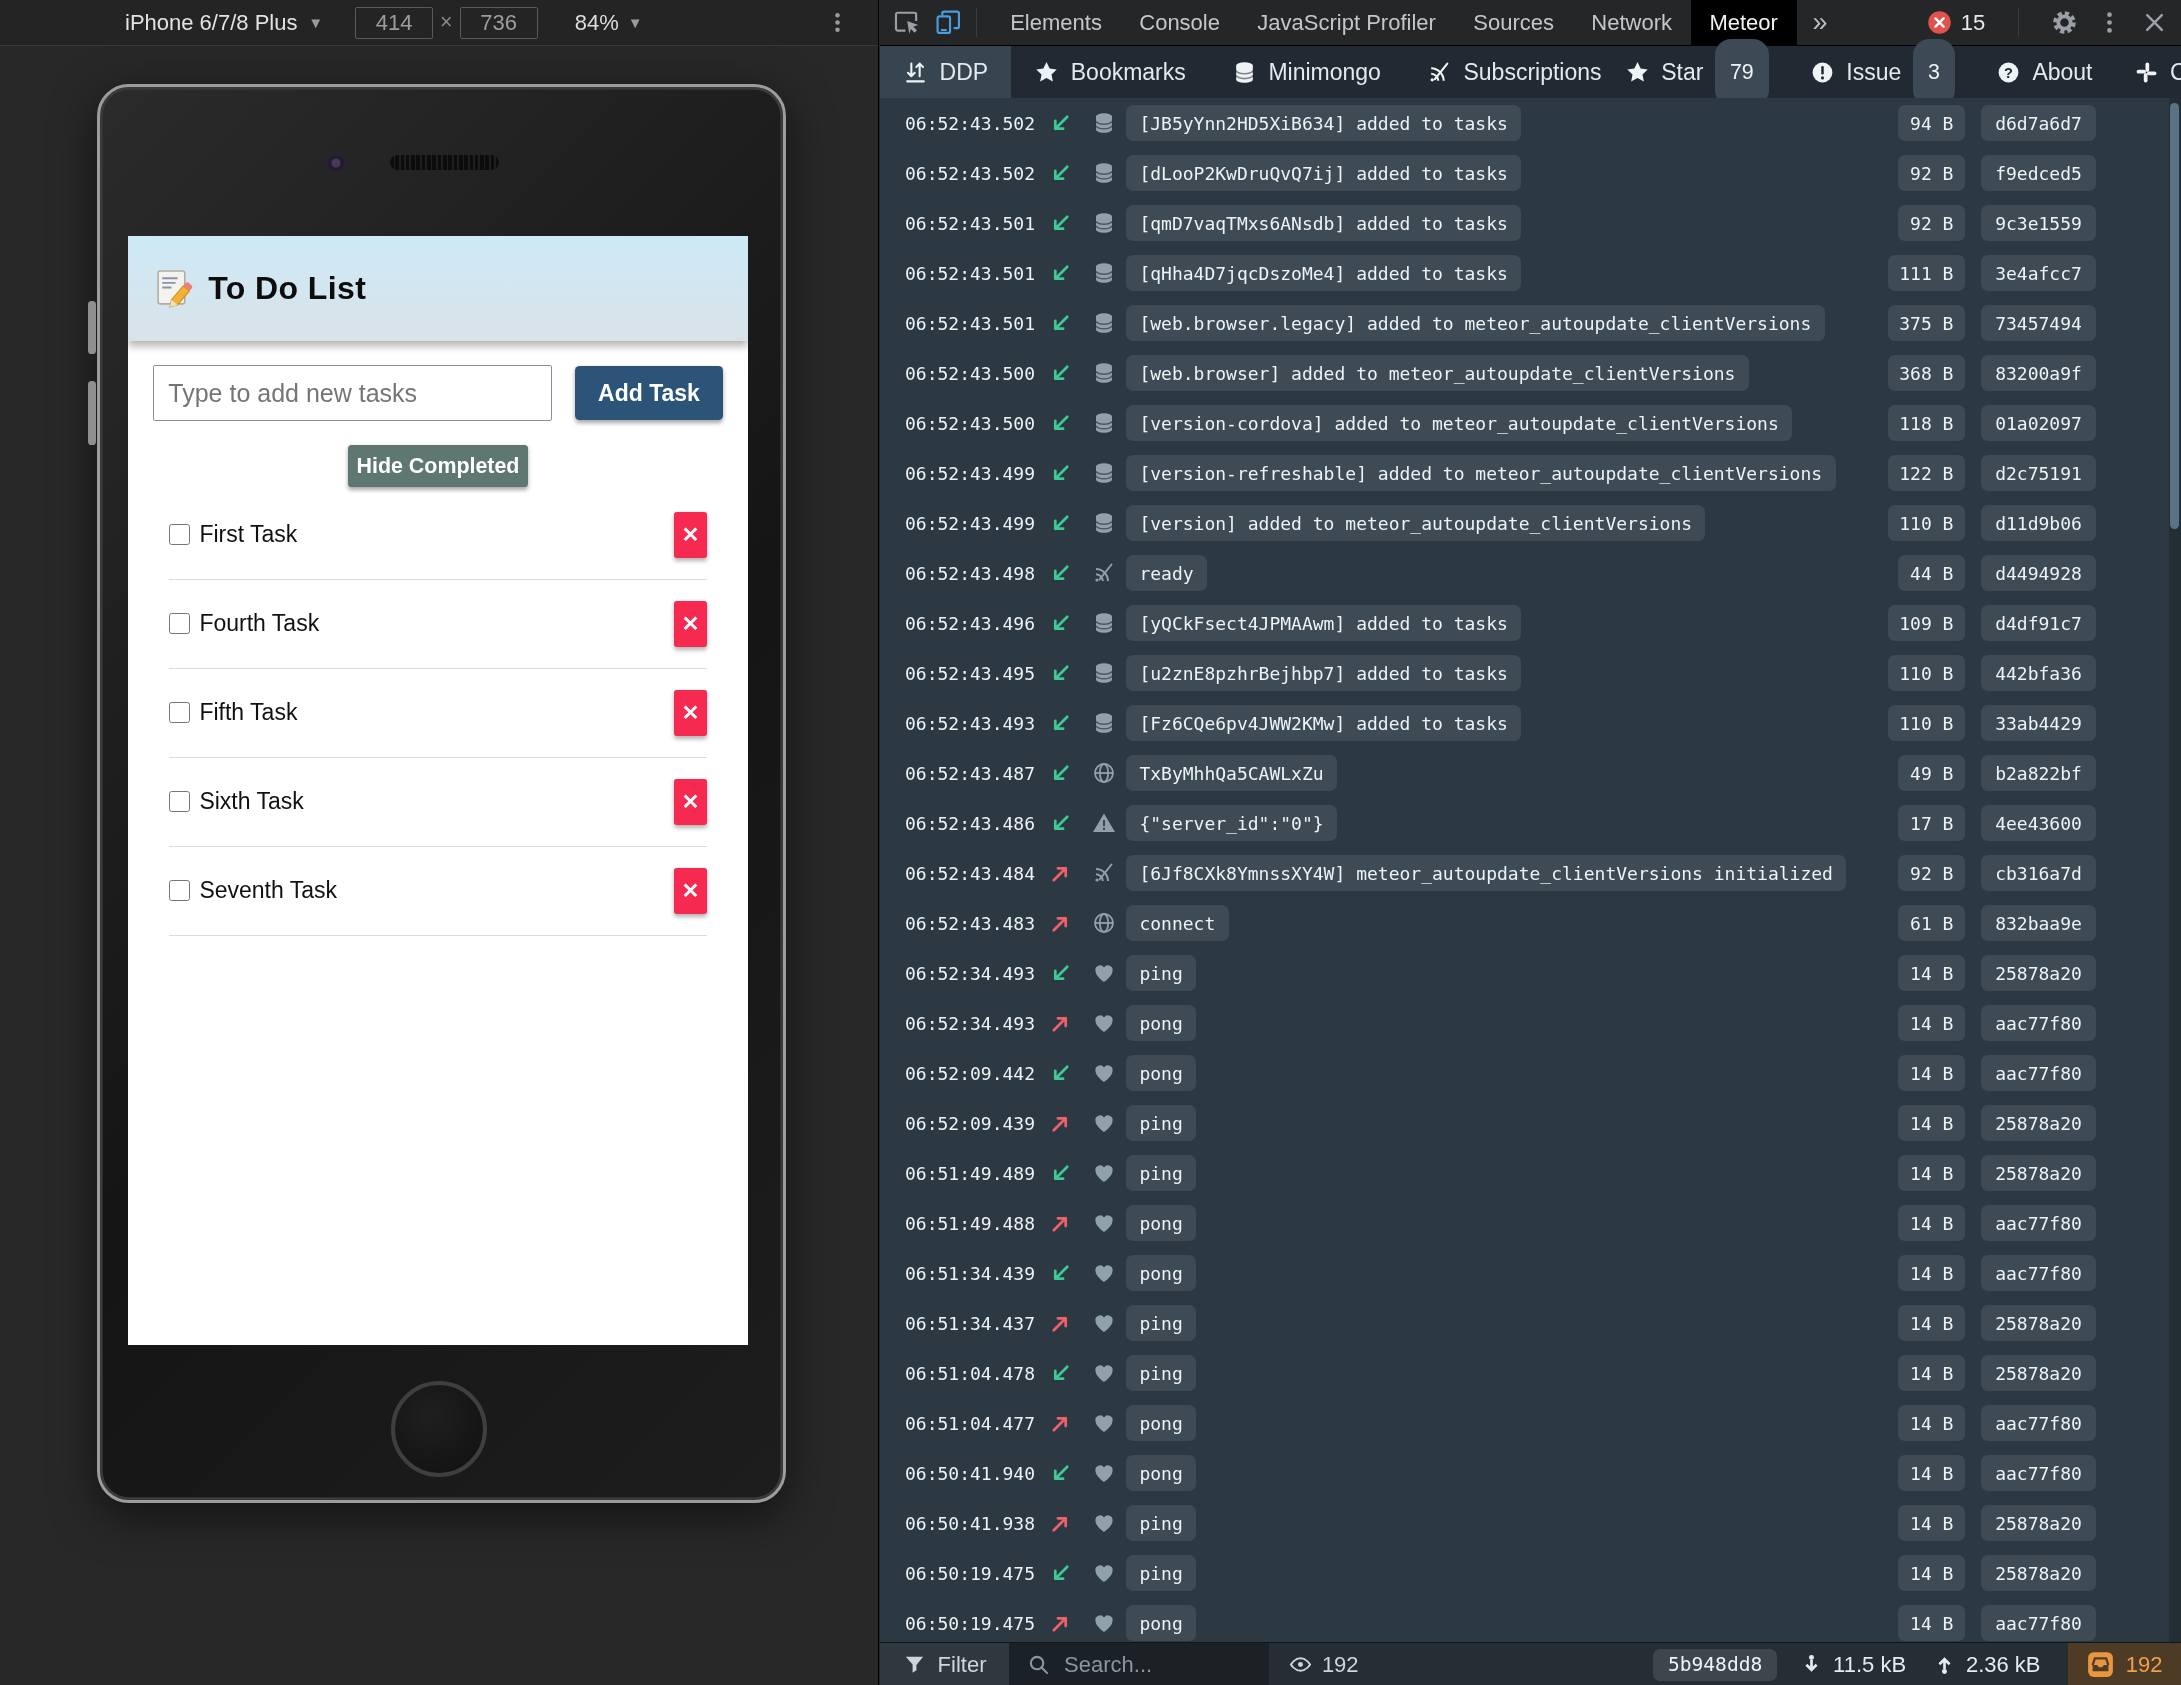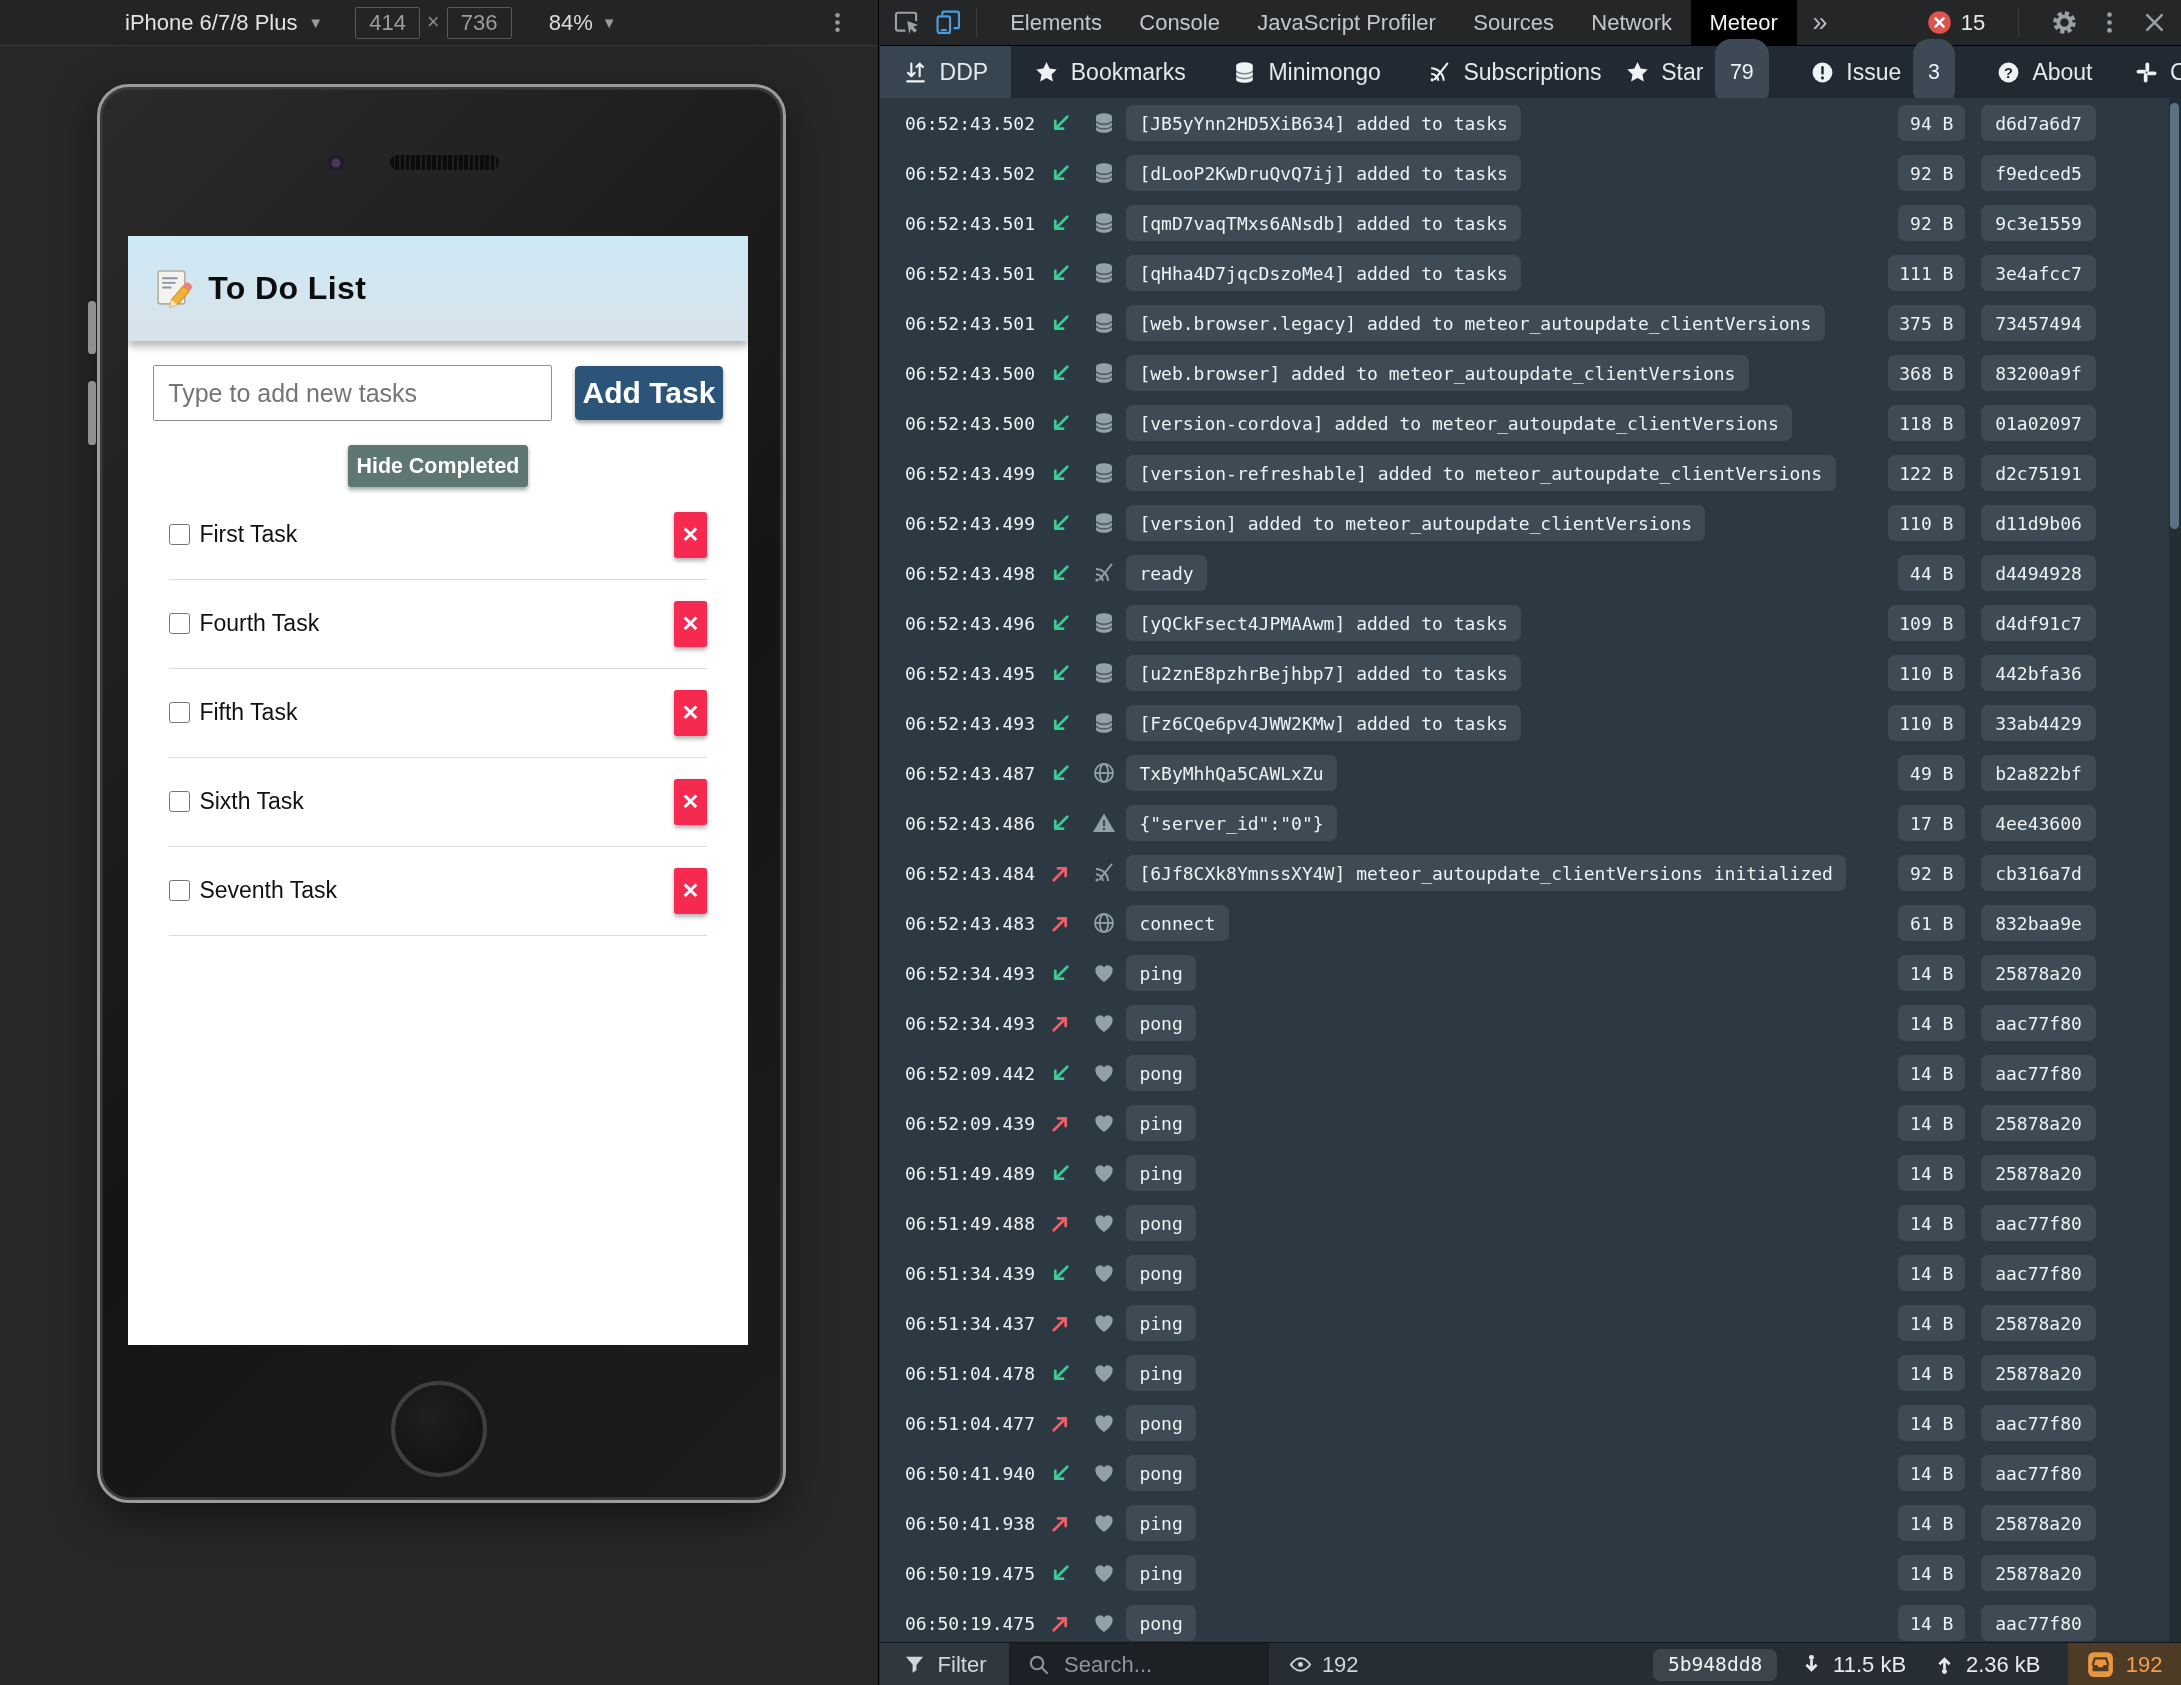--- a/index.html
+++ b/index.html
@@ -8,21 +8,21 @@
          font-family:"Liberation Sans",sans-serif;-webkit-font-smoothing:antialiased;}
   .ic{display:inline-flex;align-items:center;justify-content:center;}
   .ic svg{width:100%;height:100%;display:block;}
 
   
   .left-pane{position:absolute;left:0;top:0;width:879px;height:1686px;background:#282828;border-right:0.9px solid #000;}
   .device-toolbar{position:absolute;left:0;top:0;width:100%;height:46px;background:#242424;
                   border-bottom:0.9px solid #383838;display:flex;align-items:center;}
   .device-select{margin-left:125px;display:flex;align-items:center;gap:10.7px;color:#e3e3e3;font-size:22px;cursor:default;}
   .caret{color:#9a9a9a;font-size:15px;}
-  .dim-input{width:65px;height:32px;margin-left:32px;background:transparent;border:0.9px solid #5a5a5a;border-radius:1.8px;
+  .dim-input{width:78px;height:32px;margin-left:32px;background:transparent;border:0.9px solid #5a5a5a;border-radius:1.8px;
              color:#9d9d9d;font-size:22px;text-align:center;font-family:"Liberation Sans",sans-serif;outline:none;}
   .dim-x{color:#8a8a8a;font-size:21.4px;margin:0 7.1px;}
   .dim-input.h{margin-left:0;}
   .zoom-select{margin-left:37px;display:flex;align-items:center;gap:9px;color:#dcdcdc;font-size:22px;}
   .dt-spacer{flex:1;}
   .toolbar-dots{width:25px;height:25px;margin-right:28.5px;color:#9a9a9a;}
 
   
   .phone{position:absolute;left:97px;top:84px;width:689px;height:1419px;border-radius:32px;
          background:linear-gradient(135deg,#2b2b2b,#151515 55%,#1d1d1d);
@@ -38,21 +38,21 @@
 
   .app-header{height:105px;background:linear-gradient(180deg,#cdeaf6,#d9e2e9);
               box-shadow:0 4.5px 8px rgba(0,0,0,.30);display:flex;align-items:center;gap:14.3px;padding:0 25px;position:relative;z-index:2;}
   .memo{width:41px;height:41px;}
   .app-title{font-size:32px;font-weight:bold;color:#0d0d0d;letter-spacing:0.4px;}
   .input-row{margin:24px 25px 0;display:flex;justify-content:space-between;align-items:center;}
   .task-input{width:399px;height:56px;border:1.8px solid #8e8e8e;border-radius:1.8px;font-size:25px;padding:0 14.3px;
               color:#0c4a6e;font-family:"Liberation Sans",sans-serif;outline:none;}
   .task-input::placeholder{color:#757575;}
   .add-btn{width:148px;height:54px;background:#2b5478;color:#fff;border:none;border-radius:4.5px;
-           font-size:30px;font-weight:bold;font-family:"Liberation Sans",sans-serif;
+           font-size:23px;font-weight:bold;font-family:"Liberation Sans",sans-serif;
            box-shadow:0 2.7px 4.5px rgba(0,0,0,.35);cursor:pointer;}
   .hide-btn{display:block;margin:24px auto 0;width:180px;height:42px;background:#5e7773;color:#fff;border:none;
             border-radius:3.6px;font-size:21.4px;font-weight:bold;font-family:"Liberation Sans",sans-serif;
             box-shadow:0 2.7px 4.5px rgba(0,0,0,.35);cursor:pointer;}
   .tasks{margin:3.6px 41px 0;}
   .task-row{height:89px;display:flex;align-items:center;border-bottom:0.9px solid #dcdcdc;}
   .checkbox{width:21.4px;height:21.4px;border:1.8px solid #767676;border-radius:2.7px;background:#fff;flex:0 0 auto;}
   .task-label{margin-left:9px;font-size:23px;color:#111;}
   .del-btn{margin-left:auto;width:33px;height:46px;background:#f62950;border:none;border-radius:2.7px;color:#fff;
            font-size:21.4px;font-weight:bold;box-shadow:0 2.7px 4.5px rgba(0,0,0,.3);cursor:pointer;

